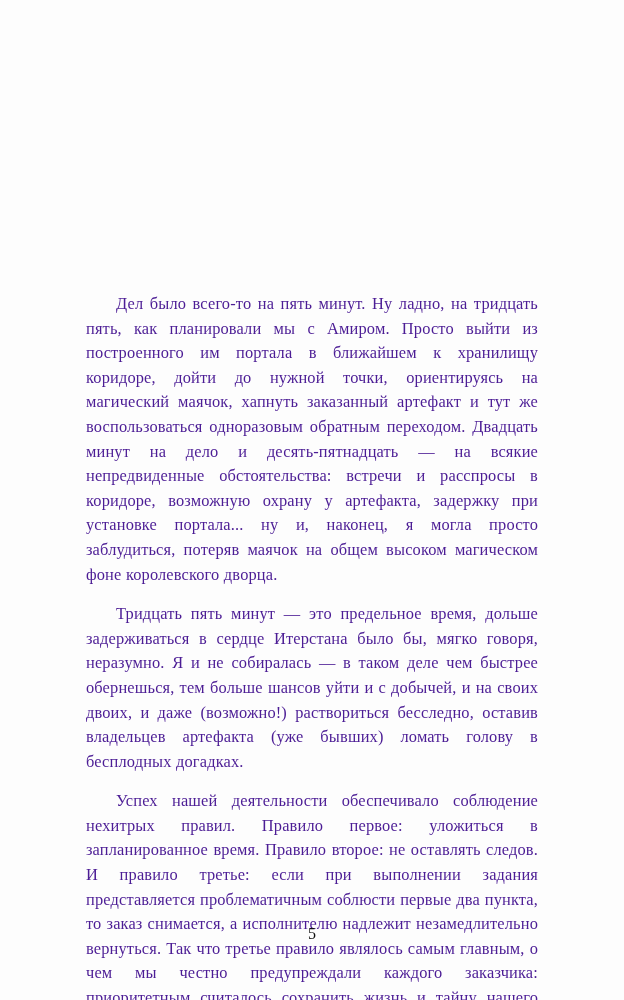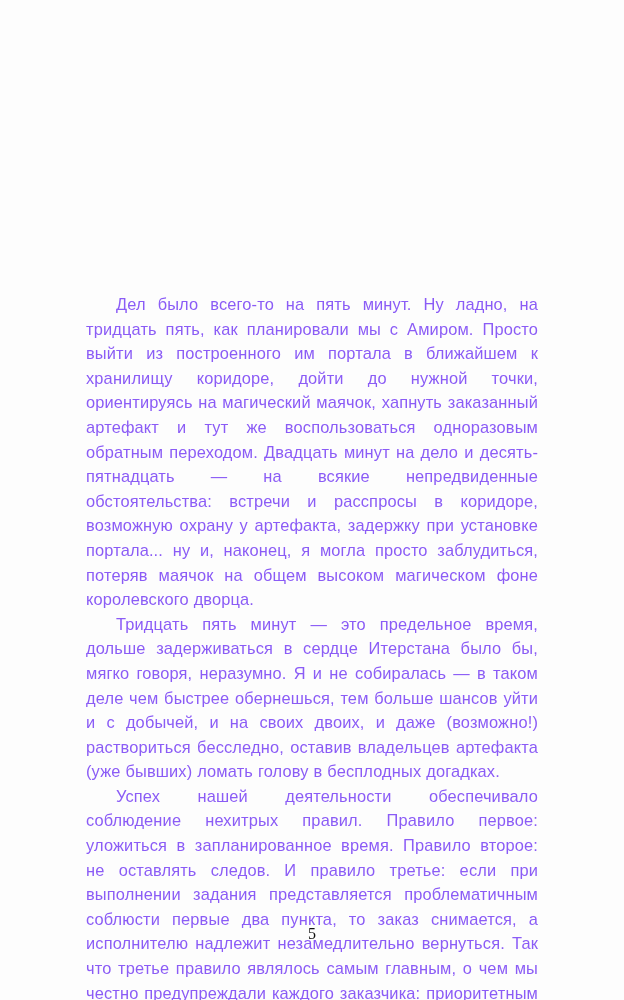--- a/index.html
+++ b/index.html
@@ -27,25 +27,25 @@
     width: 452px;
   }
   .para {
     margin: 0;
     text-indent: 30px;
     text-align: justify;
     font-size: 16.4px;
     line-height: 24.6px;
     letter-spacing: 0.15px;
     word-spacing: 0.2px;
-    color: #8b5cf6;
-    font-family: Liberation Sans, sans-serif;
+    color: #4c1d95;
+    font-family: Liberation Serif, serif;
   }
   .para + .para {
-    margin-top: 0;
+    margin-top: 15px;
   }
   .folio {
     position: absolute;
     left: 0;
     right: 0;
     top: 925px;
     text-align: center;
     font-size: 16px;
     color: #0d0d0d;
     font-family: "Liberation Serif", "DejaVu Serif", serif;

